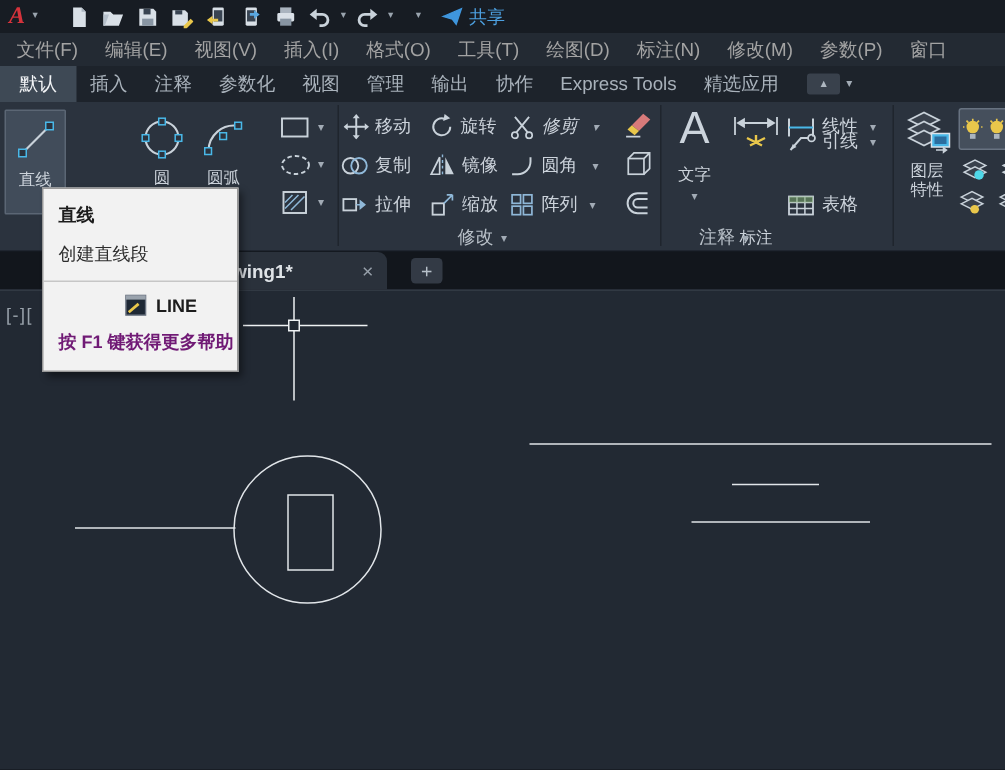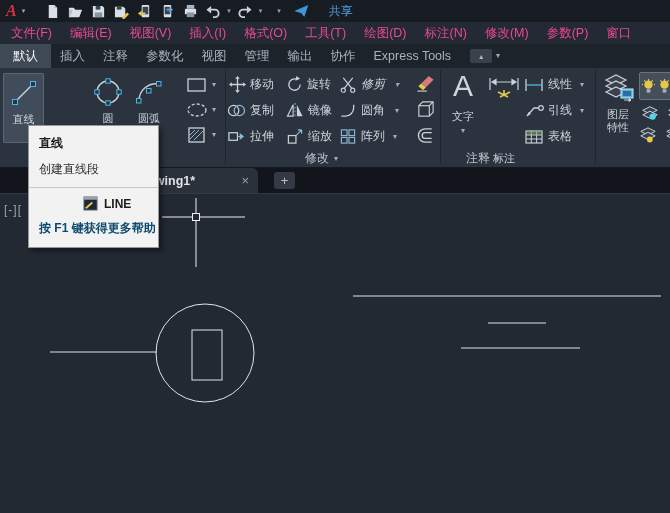--- a/index.html
+++ b/index.html
@@ -6,26 +6,26 @@
   *{box-sizing:border-box;font-family:"Liberation Sans",sans-serif;}
   #app{position:relative;width:670px;height:513px;overflow:hidden;background:#222933;}
 
   
   .titlebar{position:absolute;left:0;top:0;width:670px;height:22px;background:#171c23;
     display:flex;align-items:center;gap:5px;padding-left:6px;}
   .logo-a{font-family:"Liberation Serif",serif;font-style:italic;font-weight:bold;
     font-size:16px;color:#d5333c;line-height:18px;}
   .qat-btn{width:18px;height:18px;display:flex;align-items:center;justify-content:center;}
   .tiny-caret{font-size:7px;color:#9aa4ae;line-height:8px;}
-  .share-btn{display:flex;align-items:center;gap:20px;margin-left:8px;color:#4da0e0;font-size:12px;}
+  .share-btn{display:flex;align-items:center;gap:4px;margin-left:8px;color:#4da0e0;font-size:12px;}
 
   
   .menubar{position:absolute;left:0;top:22px;width:670px;height:22px;background:#232a33;
     display:flex;align-items:center;padding-left:2px;}
-  .menu-item{padding:0 9px;font-size:12.5px;color:#ec4899;white-space:nowrap;height:36px;
+  .menu-item{padding:0 9px;font-size:12.5px;color:#a3a3a3;white-space:nowrap;height:36px;
     display:flex;align-items:center;}
 
   
   .tabrow{position:absolute;left:0;top:44px;width:670px;height:24px;background:#1d232b;
     display:flex;align-items:stretch;}
   .rtab{padding:0 9px;font-size:12.5px;color:#a9b2bb;display:flex;align-items:center;white-space:nowrap;}
   .rtab.active{background:#3e4955;color:#f2f4f6;padding:0 13px;}
   .collapse-btn{margin-left:10px;display:flex;align-items:center;gap:4px;}
   .collapse-box{width:22px;height:14px;background:#39414c;border-radius:2px;color:#aeb7c0;
     font-size:7px;display:flex;align-items:center;justify-content:center;}
@@ -63,21 +63,21 @@
   .chl{stroke:#eef1f3;stroke-width:1;fill:none;}
 
   
   .tooltip{position:absolute;left:28px;top:125px;width:131px;z-index:40;background:#f2f2f2;
     border:1px solid #989898;box-shadow:3px 3px 5px rgba(0,0,0,.45);padding:9px 10px 10px 10px;}
   .tt-title{font-size:12px;font-weight:bold;color:#1d1d1d;}
   .tt-desc{font-size:12px;color:#2d2d2d;margin-top:9px;}
   .tt-div{border-top:1px solid #c6c6c6;margin:9px -10px 8px -10px;}
   .tt-cmd{display:flex;align-items:center;gap:6px;padding-left:44px;}
   .tt-cmd .c{font-size:12px;font-weight:bold;color:#1d1d1d;}
-  .tt-help{font-size:12px;font-weight:bold;color:#0c4a6e;margin-top:9px;white-space:nowrap;}
+  .tt-help{font-size:12px;font-weight:bold;color:#701a75;margin-top:9px;white-space:nowrap;}
 </style>
 </head>
 <body>
 
 <div id="app">
 
   <div class="titlebar">
     <span class="logo-a">A</span>
     <span class="tiny-caret">▾</span>
     <span style="width:8px"></span>
@@ -168,20 +168,21 @@
   <div class="tabrow">
     <span class="rtab active">默认</span>
     <span class="rtab">插入</span>
     <span class="rtab">注释</span>
     <span class="rtab">参数化</span>
     <span class="rtab">视图</span>
     <span class="rtab">管理</span>
     <span class="rtab">输出</span>
     <span class="rtab">协作</span>
     <span class="rtab">Express Tools</span>
+    <span class="rtab">精选应用</span>
     <span class="collapse-btn">
       <span class="collapse-box">▲</span>
       <span class="caret">▾</span>
     </span>
   </div>
 
   <div class="ribbon">
     <div class="vsep" style="left:225px"></div>
     <div class="vsep" style="left:440px"></div>
     <div class="vsep" style="left:595px"></div>
@@ -341,21 +342,21 @@
       <span class="lbl">标注</span>
     </div>
     <div class="small-row" style="left:524px;top:8px;">
       <svg width="20" height="16" viewBox="0 0 20 16">
         <path d="M2 2v12M18 2v12" stroke="#c9d2da" stroke-width="1.3"></path>
         <path d="M2 8h16" stroke="#49b8e8" stroke-width="1.3"></path>
       </svg>
       <span class="lbl">线性</span>
       <span class="caret" style="margin-left:4px">▾</span>
     </div>
-    <div class="small-row" style="left:524px;top:34px;">
+    <div class="small-row" style="left:524px;top:18px;">
       <svg width="20" height="16" viewBox="0 0 20 16">
         <path d="M3 13L10 5h5" stroke="#c9d2da" stroke-width="1.3" fill="none"></path>
         <path d="M3 13l1.5-4L7 11z" fill="#c9d2da"></path>
         <circle cx="17" cy="5" r="2.3" stroke="#c9d2da" stroke-width="1.2" fill="none"></circle>
       </svg>
       <span class="lbl">引线</span>
       <span class="caret" style="margin-left:4px">▾</span>
     </div>
     <div class="small-row" style="left:524px;top:60px;">
       <svg width="20" height="16" viewBox="0 0 20 16">

